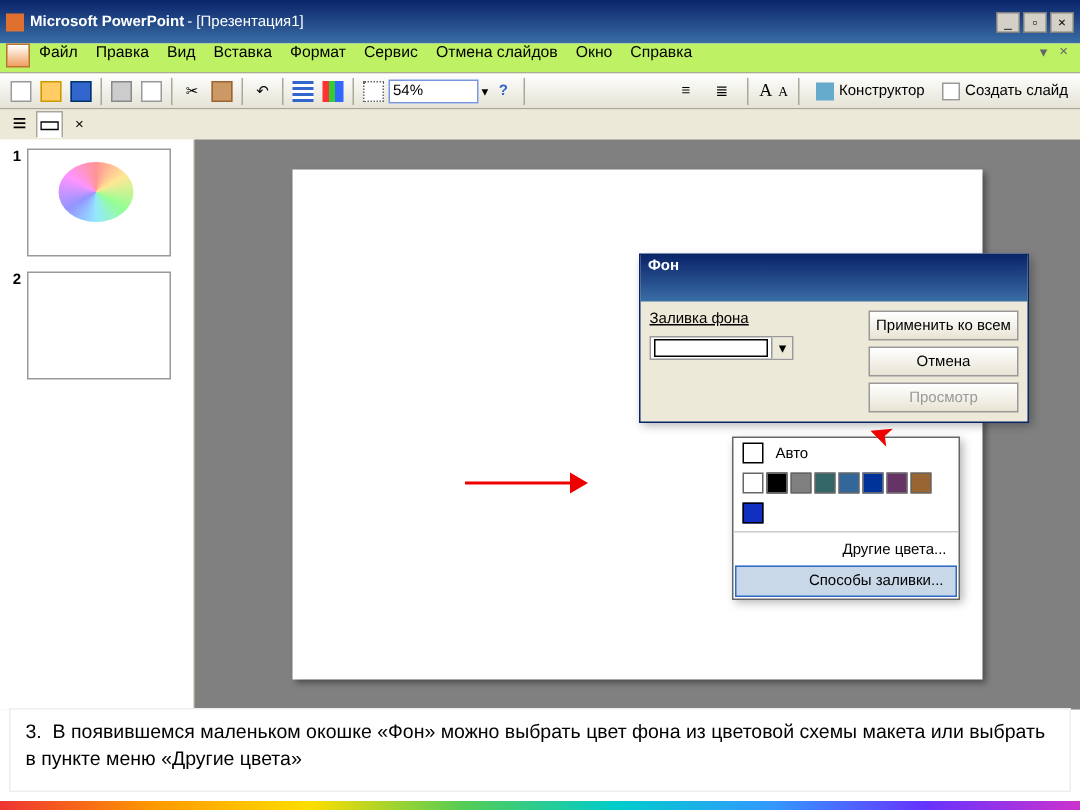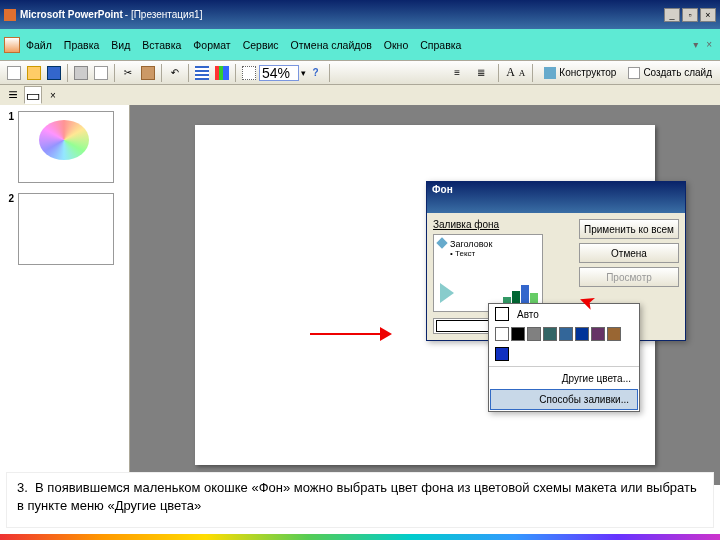--- a/index.html
+++ b/index.html
@@ -3,31 +3,31 @@
 <meta charset="utf-8">
 <style>
 * { margin: 0; padding: 0; box-sizing: border-box; font-family: Tahoma, Arial, sans-serif; }
 body { width: 720px; height: 540px; background: #fff; overflow: hidden; }
 .titlebar { height: 29px; background: linear-gradient(#0a246a,#3a6ea5); color: #fff; display: flex; align-items: center; font-size: 10px; padding: 0 4px; }
 .titlebar .icon { width: 12px; height: 12px; background: #e07030; margin-right: 4px; display: inline-block; }
 .titlebar .title-text { font-weight: bold; }
 .titlebar .doc-text { margin-left: 2px; }
 .titlebar .sp { flex: 1; }
 .titlebar .wbtn { width: 16px; height: 14px; background: #d4d0c8; border: 1px solid #808080; margin-left: 2px; color: #000; display: flex; align-items: center; justify-content: center; font-size: 9px; }
-.menubar { height: 32px; background: #5eead4; display: flex; align-items: center; font-size: 10.5px; padding: 0 4px; border-bottom: 1px solid #aca899; }
+.menubar { height: 20px; background: #bef264; display: flex; align-items: flex-start; font-size: 10.5px; padding: 0 4px; border-bottom: 1px solid #aca899; }
 .menubar .micon { width: 16px; height: 16px; background: linear-gradient(#fff,#f0a060); border: 1px solid #c07030; margin-right: 6px; }
 .menubar .mitem { margin-right: 12px; cursor: default; }
 .menubar .sp { flex: 1; }
 .menubar .q { width: 110px; height: 15px; font-size: 10px; color: #999; border: 1px solid #7a96df; padding: 0 4px; background: #fff; margin-right: 8px; }
 .menubar .xs { font-size: 10px; margin: 0 4px; color: #666; }
 .toolbar { height: 24px; background: linear-gradient(#fefefe,#e5e3d5); border-bottom: 1px solid #aca899; display: flex; align-items: center; padding: 0 4px; font-size: 10px; }
 .toolbar .tb { width: 18px; height: 18px; border: 1px solid transparent; margin: 0 1px; display: flex; align-items: center; justify-content: center; }
 .toolbar .tb .i { width: 14px; height: 14px; }
 .toolbar .sep { width: 1px; height: 18px; background: #aca899; margin: 0 3px; }
-.toolbar .zoom { border: 1px solid #7a96df; background: #fff; height: 16px; width: 40px; font-size: 14px; padding: 0 2px; }
+.toolbar .zoom { border: 1px solid #7a96df; background: #fff; height: 16px; width: 60px; font-size: 10px; padding: 0 2px; }
 .toolbar .rightgrp { margin-left: auto; display: flex; align-items: center; gap: 4px; }
 .toolbar .dbtn { display: flex; align-items: center; gap: 3px; padding: 1px 4px; }
 .outline-bar { height: 20px; background: #ece9d8; display: flex; align-items: center; padding: 0 4px; }
 .outline-bar .tab { width: 18px; height: 18px; margin-right: 2px; display: flex; align-items: center; justify-content: center; }
 .outline-bar .tab.active { background: #fff; border: 1px solid #aca899; border-bottom: 1px solid #fff; }
 .outline-bar .x { margin-left: 6px; font-size: 10px; }
 .workspace { display: flex; height: 380px; background: #ece9d8; }
 .thumb-pane { width: 130px; background: #fff; border-right: 1px solid #aca899; padding: 6px 4px; }
 .thumb { display: flex; margin-bottom: 10px; }
 .thumb .num { width: 10px; font-size: 10px; font-weight: bold; text-align: right; margin-right: 4px; }
@@ -174,32 +174,20 @@
   </div>
 
   <div class="slide-area">
     <div class="slide-canvas"></div>
 
     <div class="dlg">
       <div class="dlg-title">Фон</div>
       <div class="dlg-body">
         <div class="dlg-left">
           <span class="grp-label">Заливка фона</span>
-          <div class="preview-box">
-            <span class="diamond"></span>
-            <div class="ptitle">Заголовок</div>
-            <div class="pbullet">• <span>Текст</span></div>
-            <span class="arrow-shape"></span>
-            <div class="bars">
-              <span style="height:10px;background:#396"></span>
-              <span style="height:16px;background:#063"></span>
-              <span style="height:22px;background:#36c"></span>
-              <span style="height:14px;background:#6c6"></span>
-            </div>
-          </div>
           <div class="color-drop">
             <span class="sw"></span>
             <span class="dd">▾</span>
           </div>
         </div>
         <div class="dlg-right">
           <div class="dbtn">Применить ко всем</div>
           <div class="dbtn">Отмена</div>
           <div class="dbtn disabled">Просмотр</div>
         </div>

